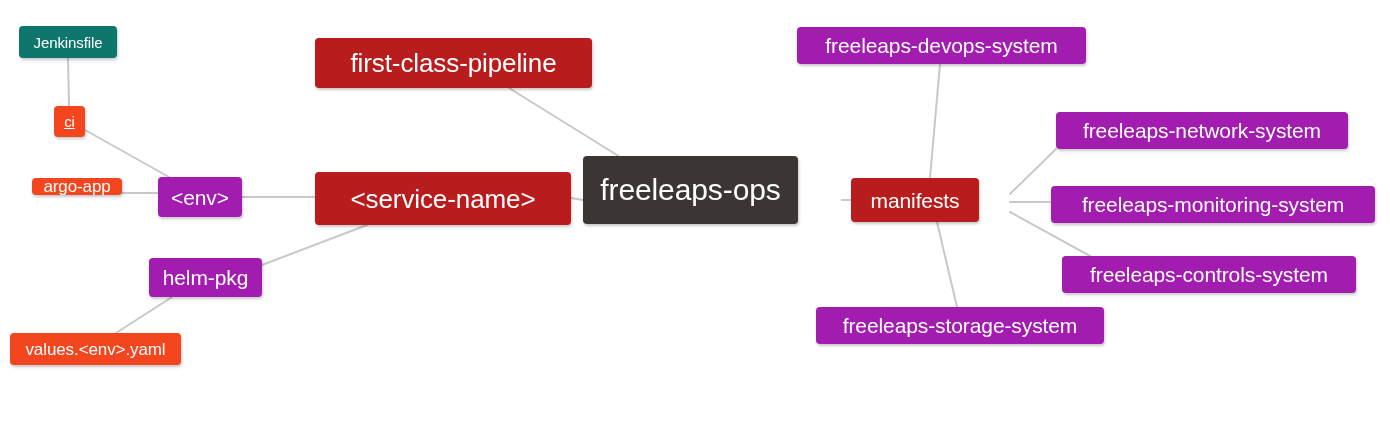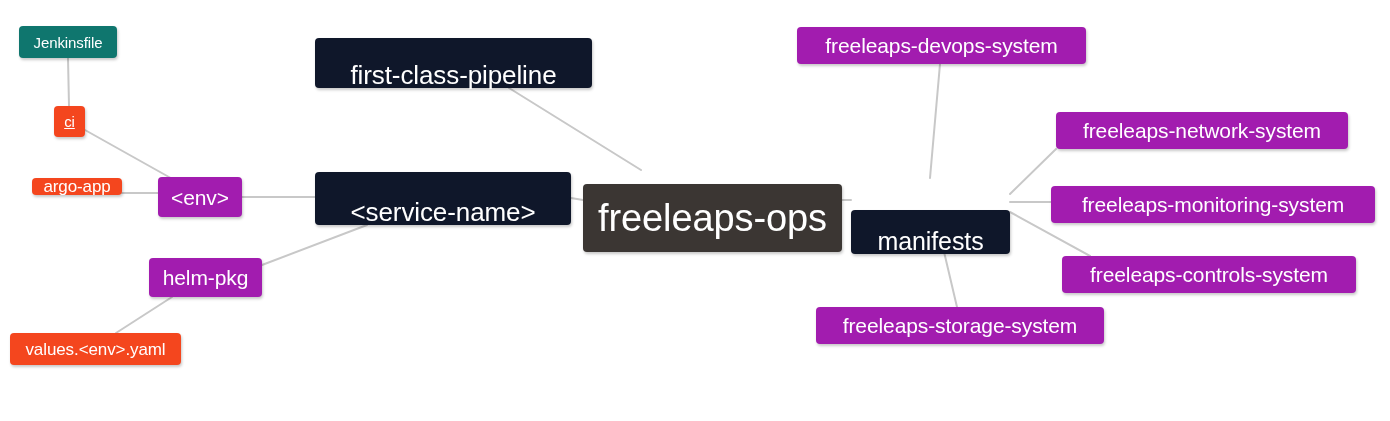--- a/index.html
+++ b/index.html
@@ -38,21 +38,21 @@
     white-space: nowrap;
     line-height: 1;
     box-shadow: 1px 2px 3px rgba(0,0,0,0.22);
     letter-spacing: -0.1px;
   }
   .node-label {
     display: block;
     padding: 0 2px;
   }
   .n-root   { background: #3b3633; }
-  .n-blue   { background: #0f172a; align-items: flex-end; }
+  .n-blue   { background: #b91c1c; }
   .n-green  { background: #a21caf; }
   .n-orange { background: #0f766e; }
   .n-red    { background: #f4461e; }
 </style>
 </head>
 <body>
 
 <div id="mindmap-canvas">
   <svg id="edge-layer" viewBox="0 0 1390 421" xmlns="http://www.w3.org/2000/svg">
       <line x1="583" y1="200" x2="571" y2="198" stroke="#c8c8c8" stroke-width="2" stroke-linecap="round"></line>
@@ -64,27 +64,27 @@
       <line x1="158" y1="193" x2="122" y2="193" stroke="#c8c8c8" stroke-width="2" stroke-linecap="round"></line>
       <line x1="69" y1="106" x2="68" y2="58" stroke="#c8c8c8" stroke-width="2" stroke-linecap="round"></line>
       <line x1="172" y1="297" x2="116" y2="333" stroke="#c8c8c8" stroke-width="2" stroke-linecap="round"></line>
       <line x1="930" y1="178" x2="940" y2="64" stroke="#c8c8c8" stroke-width="2" stroke-linecap="round"></line>
       <line x1="1010" y1="194" x2="1056" y2="149" stroke="#c8c8c8" stroke-width="2" stroke-linecap="round"></line>
       <line x1="1010" y1="202" x2="1051" y2="202" stroke="#c8c8c8" stroke-width="2" stroke-linecap="round"></line>
       <line x1="1010" y1="212" x2="1090" y2="256" stroke="#c8c8c8" stroke-width="2" stroke-linecap="round"></line>
       <line x1="937" y1="222" x2="957" y2="307" stroke="#c8c8c8" stroke-width="2" stroke-linecap="round"></line>
     </svg>
   <div id="node-layer">
-      <div class="node n-root" style="left: 583px; top: 184px; width: 259px; height: 68px; font-size: 38px;">
+      <div class="node n-root" style="left: 583px; top: 156px; width: 215px; height: 68px; font-size: 30px;">
         <span class="node-label">freeleaps-ops</span>
       </div>
       <div class="node n-blue" style="left: 315px; top: 172px; width: 256px; height: 53px; font-size: 26px;">
         <span class="node-label">&lt;service-name&gt;</span>
       </div>
-      <div class="node n-blue" style="left: 851px; top: 178px; width: 159px; height: 44px; font-size: 25px; margin-top: 32px;">
+      <div class="node n-blue" style="left: 851px; top: 178px; width: 128px; height: 44px; font-size: 21px;">
         <span class="node-label">manifests</span>
       </div>
       <div class="node n-blue" style="left: 315px; top: 38px; width: 277px; height: 50px; font-size: 26px;">
         <span class="node-label">first-class-pipeline</span>
       </div>
       <div class="node n-green" style="left: 158px; top: 177px; width: 84px; height: 40px; font-size: 21px; text-align: center;">
         <span class="node-label">&lt;env&gt;</span>
       </div>
       <div class="node n-green" style="left: 149px; top: 258px; width: 113px; height: 39px; font-size: 21px;">
         <span class="node-label">helm-pkg</span>

